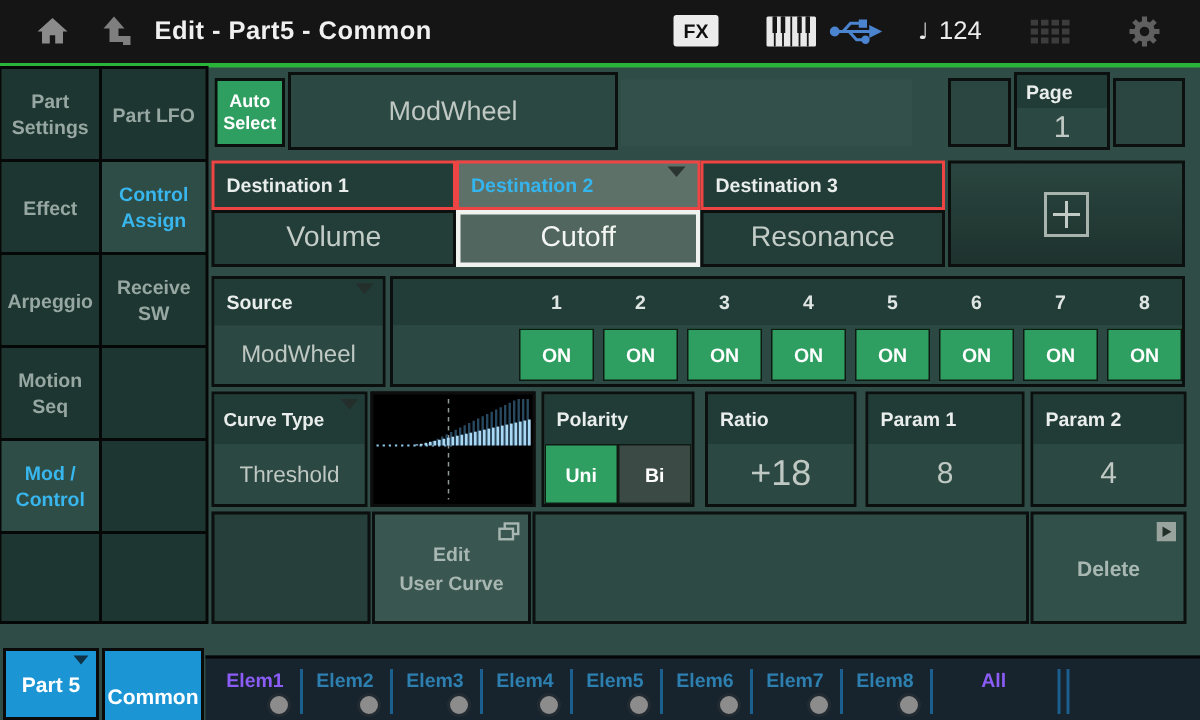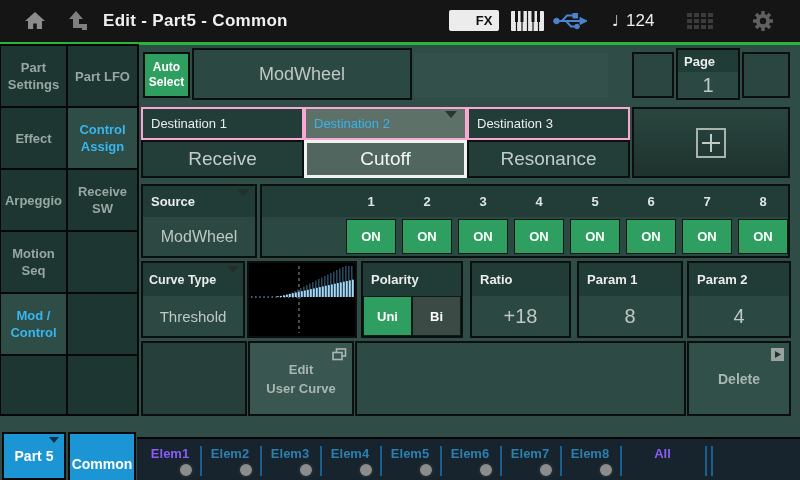--- a/index.html
+++ b/index.html
@@ -5,43 +5,43 @@
   html,body{margin:0;padding:0;background:#000;}
   #screen{position:relative;width:800px;height:480px;background:#304c46;overflow:hidden;
           font-family:"Liberation Sans","DejaVu Sans",sans-serif;-webkit-font-smoothing:antialiased;}
   .abs{position:absolute;}
   
   #topbar{position:absolute;left:0;top:0;width:800px;height:42px;background:#151515;}
   #greenline{position:absolute;left:0;top:42px;width:800px;height:3px;background:#2ab43a;}
   .tb-title{position:absolute;left:103px;top:0;height:42px;line-height:42px;color:#f0f0f0;
             font-size:17px;font-weight:bold;letter-spacing:.3px;}
   .fx-badge{position:absolute;left:449px;top:10px;width:30px;height:21px;background:#ececec;border-radius:2px;
-            color:#111;font-weight:bold;font-size:13px;display:flex;align-items:center;justify-content:center;padding-left:20px;}
+            color:#111;font-weight:bold;font-size:13px;display:flex;align-items:center;justify-content:center;}
   .tempo{position:absolute;left:612px;top:0;height:42px;display:flex;align-items:center;color:#ececec;}
   .tempo .note{font-family:"DejaVu Sans",sans-serif;font-size:15px;margin-right:7px;}
   .tempo .bpm{font-size:17px;}
   
   .box{position:absolute;border:2px solid #0b0f0d;box-sizing:border-box;display:flex;flex-direction:column;}
   .hdr{position:relative;background:#213b36;color:#e9edeb;font-weight:bold;font-size:13px;
        padding-left:8px;display:flex;align-items:center;}
   .val{flex:1;background:#2c4842;color:#bfc8c3;display:flex;align-items:center;justify-content:center;font-size:19px;}
   .caret{position:absolute;right:6px;top:9px;width:0;height:0;border-left:6px solid transparent;
          border-right:6px solid transparent;border-top:7px solid #242e2b;}
   .cell{position:absolute;background:#2b4641;border:2px solid #0b0f0d;box-sizing:border-box;}
   
   #sidebar-bg{position:absolute;left:0;top:44px;width:139px;height:372px;background:#060807;}
   .side-cell{position:absolute;background:#1e3631;color:#97a7a2;font-weight:bold;font-size:13px;
              display:flex;align-items:center;justify-content:center;text-align:center;line-height:17px;padding:0 4px;box-sizing:border-box;}
   .side-cell.active{background:#2f4d47;color:#38b6ee;}
   
   .greenbtn{background:#2f9f61;color:#fff;font-weight:bold;display:flex;align-items:center;justify-content:center;
             text-align:center;border:2px solid #0b0f0d;box-sizing:border-box;}
   
-  .dest-hdr{position:absolute;background:#223c37;border:2px solid #f9a8d4;box-sizing:border-box;color:#e9edeb;
-            font-weight:normal;font-size:13px;display:flex;align-items:center;padding-left:8px;}
+  .dest-hdr{position:absolute;background:#223c37;border:2px solid #ef4444;box-sizing:border-box;color:#e9edeb;
+            font-weight:bold;font-size:13px;display:flex;align-items:center;padding-left:8px;}
   .dest-val{position:absolute;background:#233e39;border:2px solid #0b0f0d;box-sizing:border-box;color:#c3ccc7;
             font-size:19px;display:flex;align-items:center;justify-content:center;}
   .dest-hdr.sel{background:#5e7168;color:#35b5ee;}
   .dest-val.sel{background:#50665f;color:#f4f6f4;border:3px solid #f0f2f0;}
   
   #elemsw-hdr{position:absolute;left:0;top:0;width:526px;height:31px;background:#223c37;}
   #elemsw-body{position:absolute;left:0;top:31px;width:526px;height:39px;background:#2c4842;}
   .esw-num{position:absolute;top:0;width:50px;height:31px;line-height:31px;text-align:center;color:#dfe5e2;
            font-weight:bold;font-size:13px;}
   .on-btn{position:absolute;top:2px;width:50px;height:35px;background:#2f9f61;border:1px solid #0f1a15;
@@ -177,21 +177,21 @@
   <div class="dest-hdr" style="left:141px;top:107px;width:163px;height:33px">
     <span>Destination 1</span>
   </div>
   <div class="dest-hdr sel" style="left:304px;top:107px;width:163px;height:33px">
     <span>Destination 2</span>
     <span class="caret" style="top:2px;right:8px;border-top-color:#2a3531"></span>
   </div>
   <div class="dest-hdr" style="left:467px;top:107px;width:163px;height:33px">
     <span>Destination 3</span>
   </div>
-  <div class="dest-val" style="left:141px;top:140px;width:163px;height:38px">Receive</div>
+  <div class="dest-val" style="left:141px;top:140px;width:163px;height:38px">Volume</div>
   <div class="dest-val sel" style="left:304px;top:140px;width:163px;height:38px">Cutoff</div>
   <div class="dest-val" style="left:467px;top:140px;width:163px;height:38px">Resonance</div>
 
   <div class="abs" style="left:632px;top:107px;width:158px;height:71px;border:2px solid #0b0f0d;box-sizing:border-box;
        background:linear-gradient(180deg,#2a453f 0%,#1e322e 100%);display:flex;align-items:center;justify-content:center;">
     <div class="plus-sq"></div>
   </div>
 
   <div class="box" style="left:141px;top:184px;width:116px;height:74px">
     <div class="hdr" style="height:31px">
@@ -295,21 +295,21 @@
     <div style="position:absolute;left:0;top:33px;width:98px;height:40px;background:#2c4842">
       <div class="pol-opt" style="left:0;background:#2f9f61">Uni</div>
       <div class="pol-opt" style="left:49px;background:#3c4a45">Bi</div>
     </div>
   </div>
 
   <div class="box" style="left:470px;top:261px;width:101px;height:77px">
     <div class="hdr" style="height:33px">
         <span>Ratio</span>
       </div>
-    <div class="val" style="font-size:20px">+18</div>
+    <div class="val" style="font-size:24px">+18</div>
   </div>
   <div class="box" style="left:577px;top:261px;width:106px;height:77px">
     <div class="hdr" style="height:33px">
         <span>Param 1</span>
       </div>
     <div class="val" style="font-size:20px">8</div>
   </div>
   <div class="box" style="left:687px;top:261px;width:104px;height:77px">
     <div class="hdr" style="height:33px">
         <span>Param 2</span>

